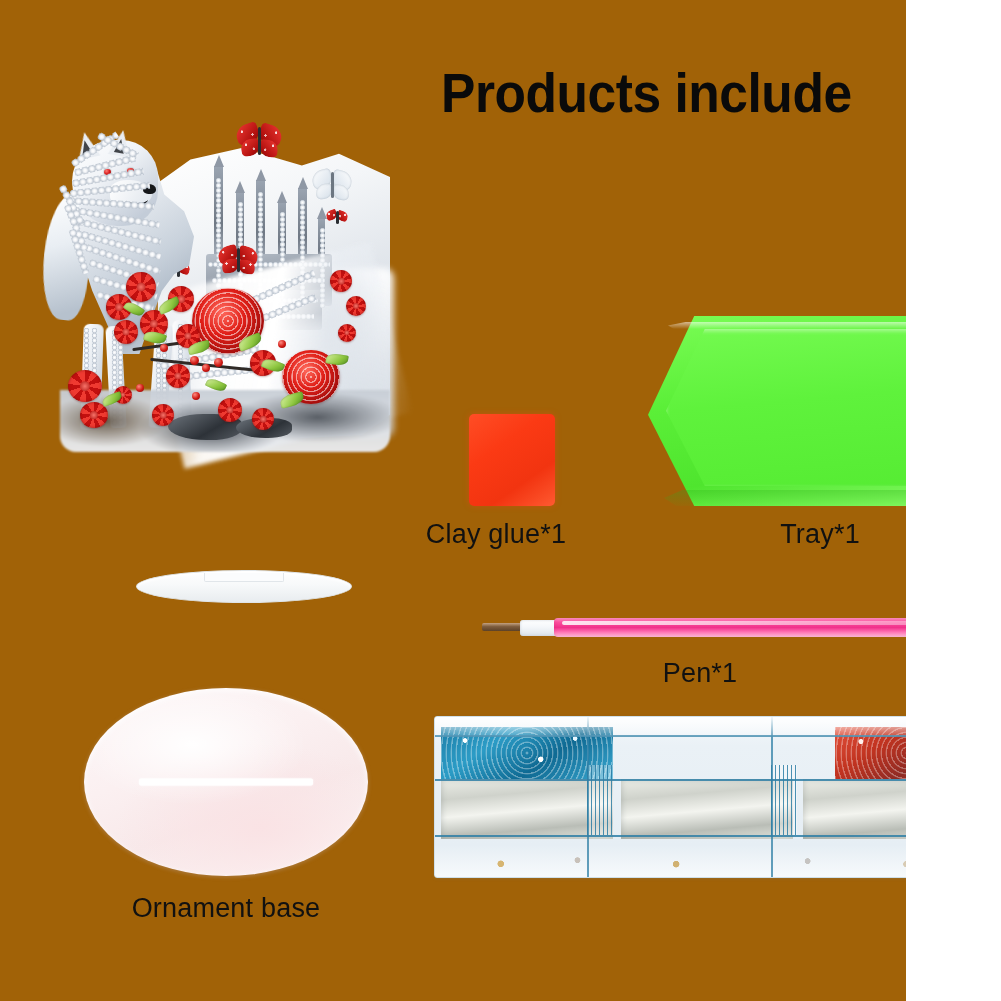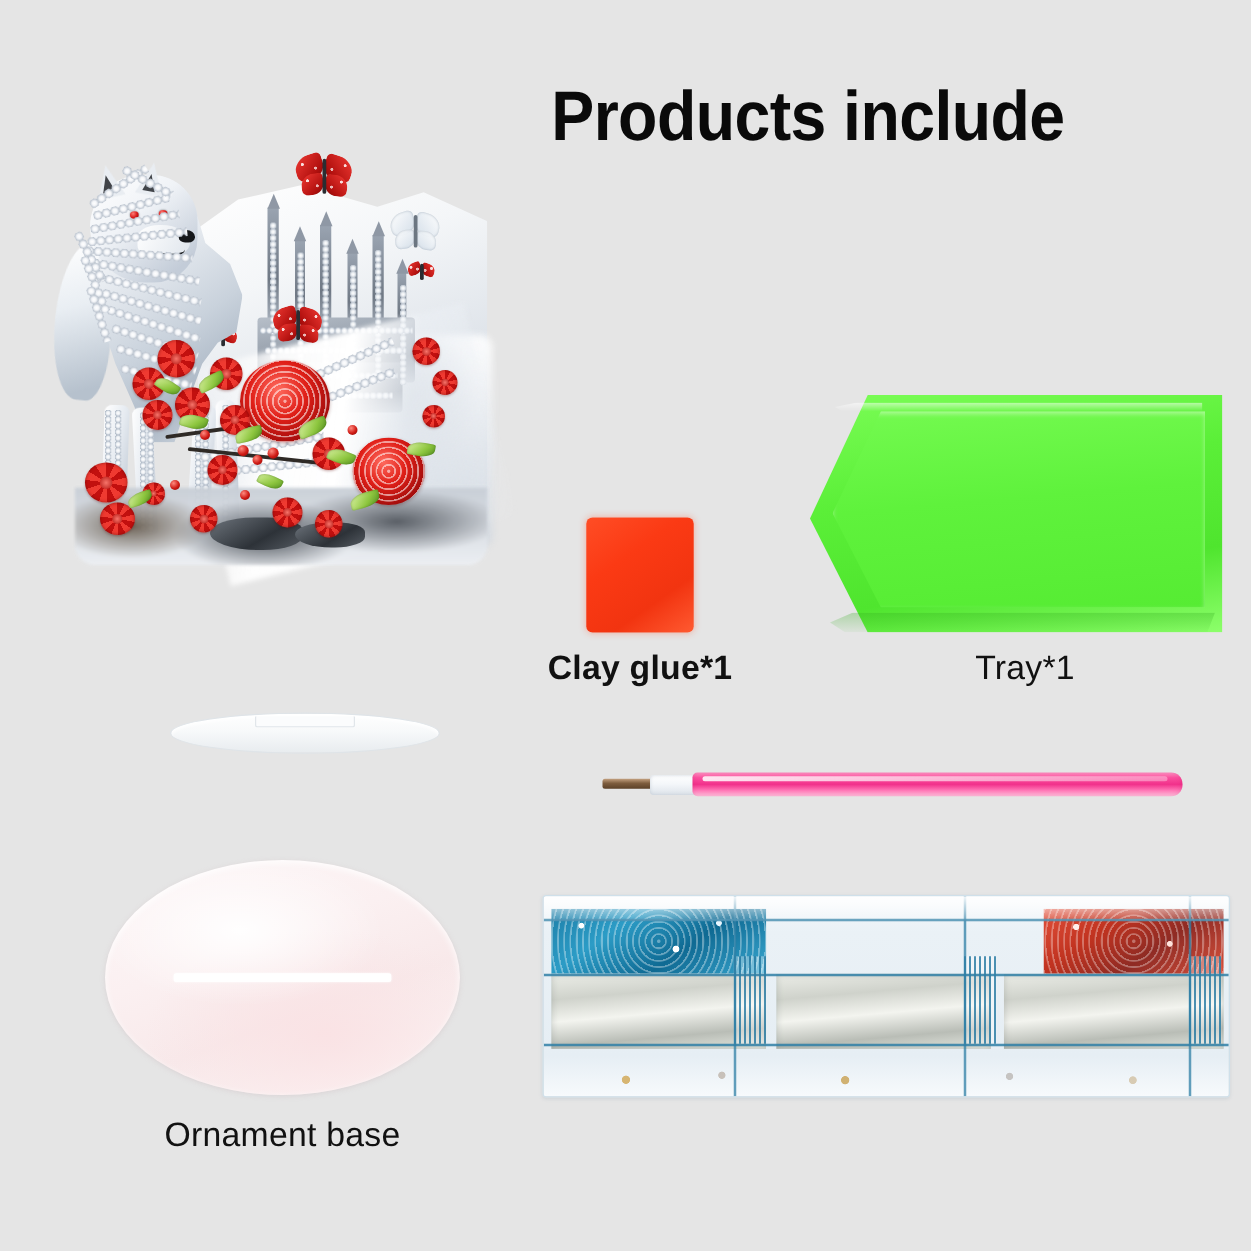--- a/index.html
+++ b/index.html
@@ -3,23 +3,23 @@
 <meta charset="utf-8">
 <title>Products include</title>
 <style>
   html, body {
     margin: 0;
     padding: 0;
     background: #ffffff;
   }
   #page {
     position: relative;
-    width: 1001px;
+    width: 906px;
     height: 1001px;
-    background: #e5e5e5;
+    background: #a16207;
     overflow: hidden;
     font-family: "Liberation Sans", sans-serif;
   }
 
   
   #title {
     position: absolute;
     left: 441px;
     top: 62px;
     width: 560px;
@@ -692,36 +692,37 @@
 
     <div id="stand-base">
       <div class="rim"></div>
       <div class="top"></div>
       <div class="slot"></div>
     </div>
   </div>
 
 
   <div id="clay-glue"></div>
-  <div class="caption" style="left:392px; top:519px; width:240px;font-weight:bold;">Clay glue*1</div>
+  <div class="caption" style="left:376px; top:519px; width:240px;">Clay glue*1</div>
 
   <div id="tray">
     <div class="outer"></div>
     <div class="inner"></div>
     <div class="lip-hi"></div>
     <div class="base-shadow"></div>
   </div>
   <div class="caption" style="left:700px; top:519px; width:240px;">Tray*1</div>
 
   <div id="pen">
     <div class="tip"></div>
     <div class="ferrule"></div>
     <div class="barrel"></div>
     <div class="barrel-hi"></div>
   </div>
+  <div class="caption" style="left:610px; top:658px; width:180px;">Pen*1</div>
 
   <div id="ornament-base" style="position:absolute; left:84px; top:688px; width:284px; height:188px;
               background:
                 radial-gradient(ellipse 58% 46% at 38% 30%, rgba(255,255,255,.95), rgba(255,255,255,0) 70%),
                 radial-gradient(ellipse 70% 62% at 62% 74%, rgba(250,226,228,.95), rgba(255,255,255,0) 72%),
                 linear-gradient(160deg,#fdf7f8 0%, #fbf0f1 38%, #f8e9ea 62%, #fdf8f8 100%);
               border-radius:50%;
               box-shadow: inset 0 2px 6px rgba(255,255,255,.9), 0 1px 4px rgba(200,180,185,.35);">
     <div style="position:absolute; left:50%; top:50%; transform:translate(-50%,-50%);
                 width:174px; height:7px; background:#ffffff; border-radius:2px;

